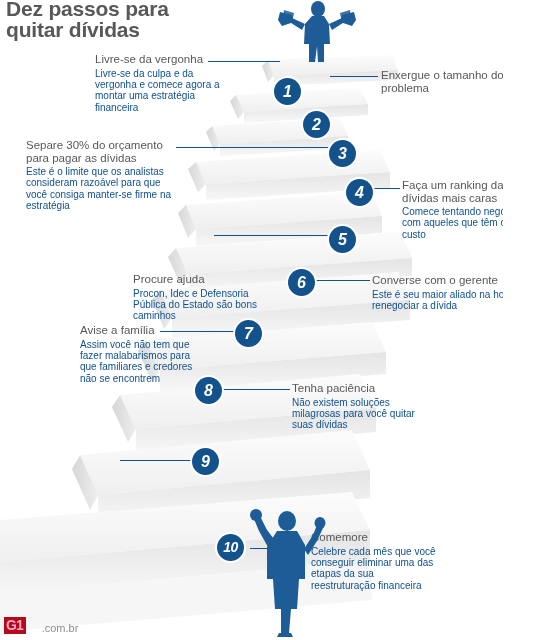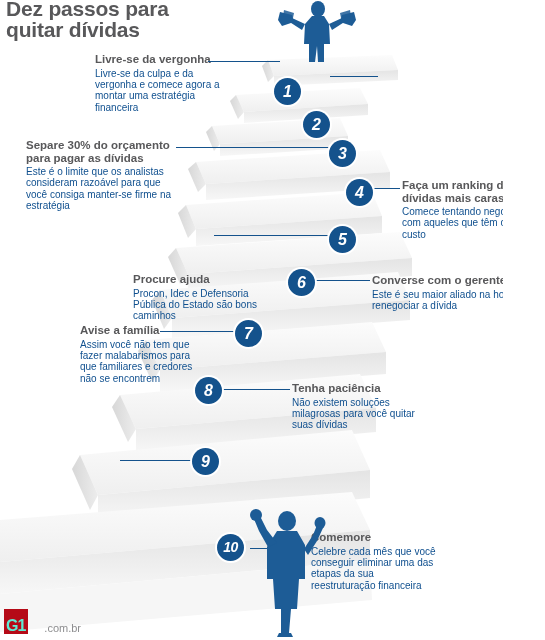--- a/index.html
+++ b/index.html
@@ -30,21 +30,21 @@
     letter-spacing:-0.2px;
   }
   .headline div{white-space:nowrap;}
 
   
   .block{position:absolute;}
   .block .ttl{
     color:#58585a;
     font-size:11.5px;
     line-height:12.5px;
-    font-weight:bold;
+    font-weight:normal;
     margin:0 0 2px 0;
     white-space:nowrap;
   }
   .block .ttl.wrap{white-space:normal;}
   .block .body{
     color:#10508f;
     font-size:10px;
     line-height:11.4px;
     font-weight:normal;
   }
@@ -82,25 +82,25 @@
   
   #logo{
     position:absolute;
     left:4px;bottom:6px;
     display:flex;
     align-items:flex-end;
     z-index:8;
   }
   #logo .g1{
     background:#b50a17;
-    color:#5eead4;
+    color:#f9a8d4;
     font-weight:bold;
-    font-size:16px;
+    font-size:14px;
     line-height:15px;
-    padding:9px 3px 1px 2px;
+    padding:1px 3px 1px 2px;
     letter-spacing:-1px;
     font-family:"Liberation Sans",sans-serif;
   }
   #logo .dom{
     color:#8d8d8f;
     font-size:11px;
     line-height:12px;
     margin-left:16px;
     font-weight:normal;
   }
@@ -254,20 +254,21 @@
   <div class="badge" style="left:195px;top:377px;">8</div>
   <div class="badge" style="left:192px;top:448px;">9</div>
   <div class="badge wide" style="left:217px;top:534px;">10</div>
 
   <div class="block left" style="left:95px;top:53px;width:135px;">
     <div class="ttl">Livre-se da vergonha</div>
     <div class="body">Livre-se da culpa e da vergonha e comece agora a montar uma estratégia financeira</div>
   </div>
 
   <div class="block right" style="left:381px;top:69px;width:152px;">
+    <div class="ttl wrap">Enxergue o tamanho do problema</div>
   </div>
 
   <div class="block left" style="left:26px;top:139px;width:150px;">
     <div class="ttl wrap">Separe 30% do orçamento para pagar as dívidas</div>
     <div class="body">Este é o limite que os analistas consideram razoável para que você consiga manter-se firme na estratégia</div>
   </div>
 
   <div class="block right" style="left:402px;top:154px;width:135px;margin-top:25px;">
     <div class="ttl wrap">Faça um ranking das dívidas mais caras</div>
     <div class="body">Comece tentando negociar com aqueles que têm o maior custo</div>

